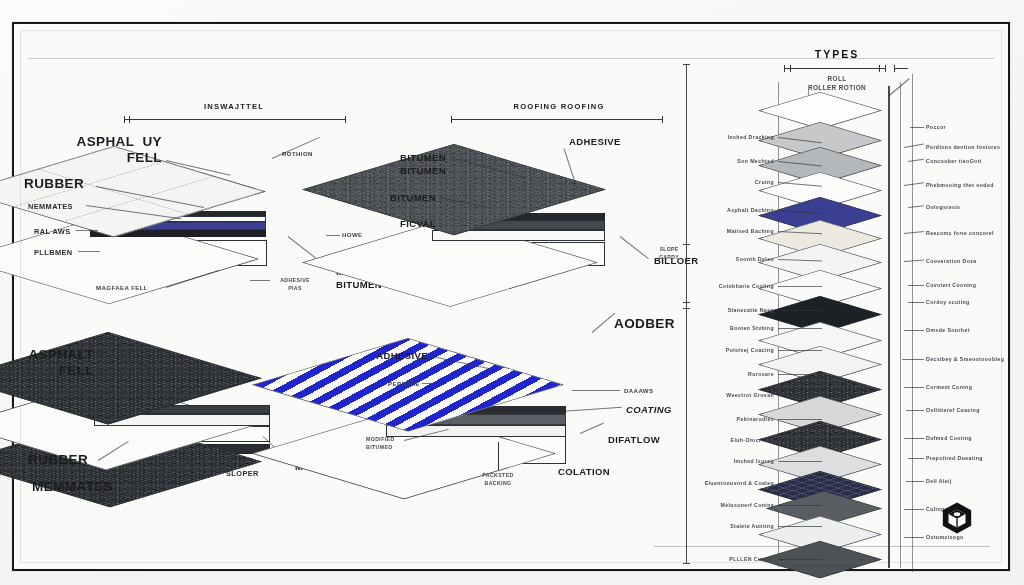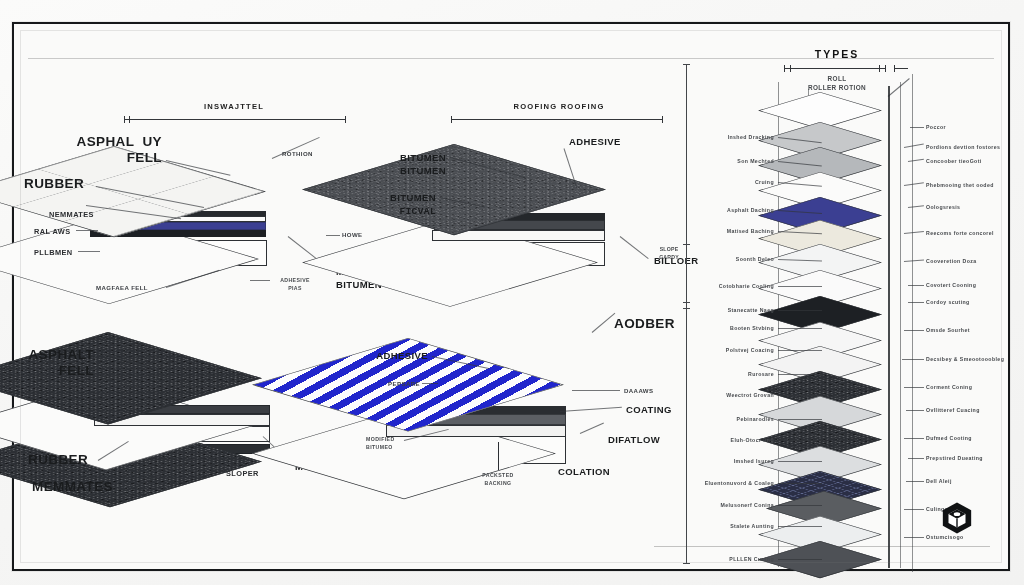--- a/index.html
+++ b/index.html
@@ -148,21 +148,21 @@
         <div class="gridlines"></div>
       </div>
 
       <div class="lbl lbl-big rt" style="left:0px;top:110px;width:148px;">ASPHAL  UY</div>
       <div class="lbl lbl-big rt" style="left:0px;top:126px;width:148px;">FELL</div>
       <div class="lead thin" style="left:152px;top:136px;width:66px;transform:rotate(13deg);"></div>
 
       <div class="lbl lbl-big" style="left:10px;top:152px;">RUBBER</div>
       <div class="lead thin" style="left:82px;top:162px;width:110px;transform:rotate(11deg);"></div>
 
-      <div class="lbl lbl-sm" style="left:14px;top:186px;margin-left:21px;">NEMMATES</div>
+      <div class="lbl lbl-sm" style="left:14px;top:178px;">NEMMATES</div>
       <div class="lead thin" style="left:72px;top:181px;width:96px;transform:rotate(8deg);"></div>
 
       <div class="lbl lbl-sm" style="left:20px;top:203px;">RAL AWS</div>
       <div class="lead thin" style="left:62px;top:206px;width:22px;"></div>
 
       <div class="lbl lbl-sm" style="left:20px;top:224px;">PLLBMEN</div>
       <div class="lead thin" style="left:64px;top:227px;width:22px;"></div>
 
       <div class="lbl lbl-xs" style="left:268px;top:126px;">ROTHION</div>
       <div class="lead thin" style="left:258px;top:134px;width:52px;transform:rotate(-24deg);"></div>
@@ -200,21 +200,21 @@
       <div class="face tex-granule" style="left:90px;top:120px;width:152px;height:152px;"></div>
 
       <div class="lbl lbl-med" style="left:205px;top:112px;">ADHESIVE</div>
       <div class="lead thin" style="left:200px;top:124px;width:42px;transform:rotate(72deg);"></div>
 
       <div class="lbl lbl-med rt" style="left:0px;top:128px;width:82px;">BITUMEN</div>
       <div class="lbl lbl-med rt" style="left:0px;top:141px;width:82px;">BITUMEN</div>
       <div class="lead thin" style="left:86px;top:133px;width:78px;transform:rotate(15deg);"></div>
 
       <div class="lbl lbl-med rt" style="left:0px;top:168px;width:72px;">BITUMEN</div>
-      <div class="lbl lbl-med rt" style="left:0px;top:182px;width:72px;font-family:Liberation Mono, monospace;">FICVAL</div>
+      <div class="lbl lbl-med rt" style="left:0px;top:194px;width:72px;">FICVAL</div>
       <div class="lead thin" style="left:76px;top:173px;width:46px;transform:rotate(12deg);"></div>
 
       <div class="lbl lbl-med" style="left:290px;top:231px;text-align:right;">BILLOER</div>
       <div class="lead thin" style="left:256px;top:212px;width:36px;transform:rotate(38deg);"></div>
     </div>
 
     <div class="iso" style="left:0;top:280px;width:350px;height:250px;">
 
       <div class="edge" style="left:76px;top:140px;width:180px;height:10px;background:#2b2e32;border-color:#1f2226;"></div>
       <div class="face tex-granule-dark" style="left:96px;top:112px;width:152px;height:152px;"></div>
@@ -258,21 +258,21 @@
 
       <div class="lbl lbl-med rt" style="left:0px;top:56px;width:64px;">ADHESIVE</div>
       <div class="lead thin" style="left:68px;top:62px;width:58px;transform:rotate(12deg);"></div>
 
       <div class="lbl lbl-xs rt" style="left:0px;top:86px;width:56px;">PEPSARE</div>
       <div class="lead thin" style="left:58px;top:89px;width:16px;"></div>
 
       <div class="lbl lbl-xs" style="left:260px;top:93px;">DAAAWS</div>
       <div class="lead thin" style="left:208px;top:96px;width:48px;"></div>
 
-      <div class="lbl lbl-med" style="left:262px;top:110px;">COATING</div>
+      <div class="lbl lbl-med" style="left:262px;top:110px;font-style:italic;">COATING</div>
       <div class="lead thin" style="left:196px;top:117px;width:62px;transform:rotate(-4deg);"></div>
 
       <div class="lbl lbl-med" style="left:244px;top:140px;">DIFATLOW</div>
       <div class="lead thin" style="left:216px;top:139px;width:26px;transform:rotate(-24deg);"></div>
 
       <div class="lbl lbl-med" style="left:194px;top:172px;">COLATION</div>
 
       <div class="lbl lbl-tiny" style="left:2px;top:142px;">MODIFIED</div>
       <div class="lbl lbl-tiny" style="left:2px;top:150px;">BITUMEO</div>
       <div class="lead thin" style="left:40px;top:146px;width:46px;transform:rotate(-14deg);"></div>

